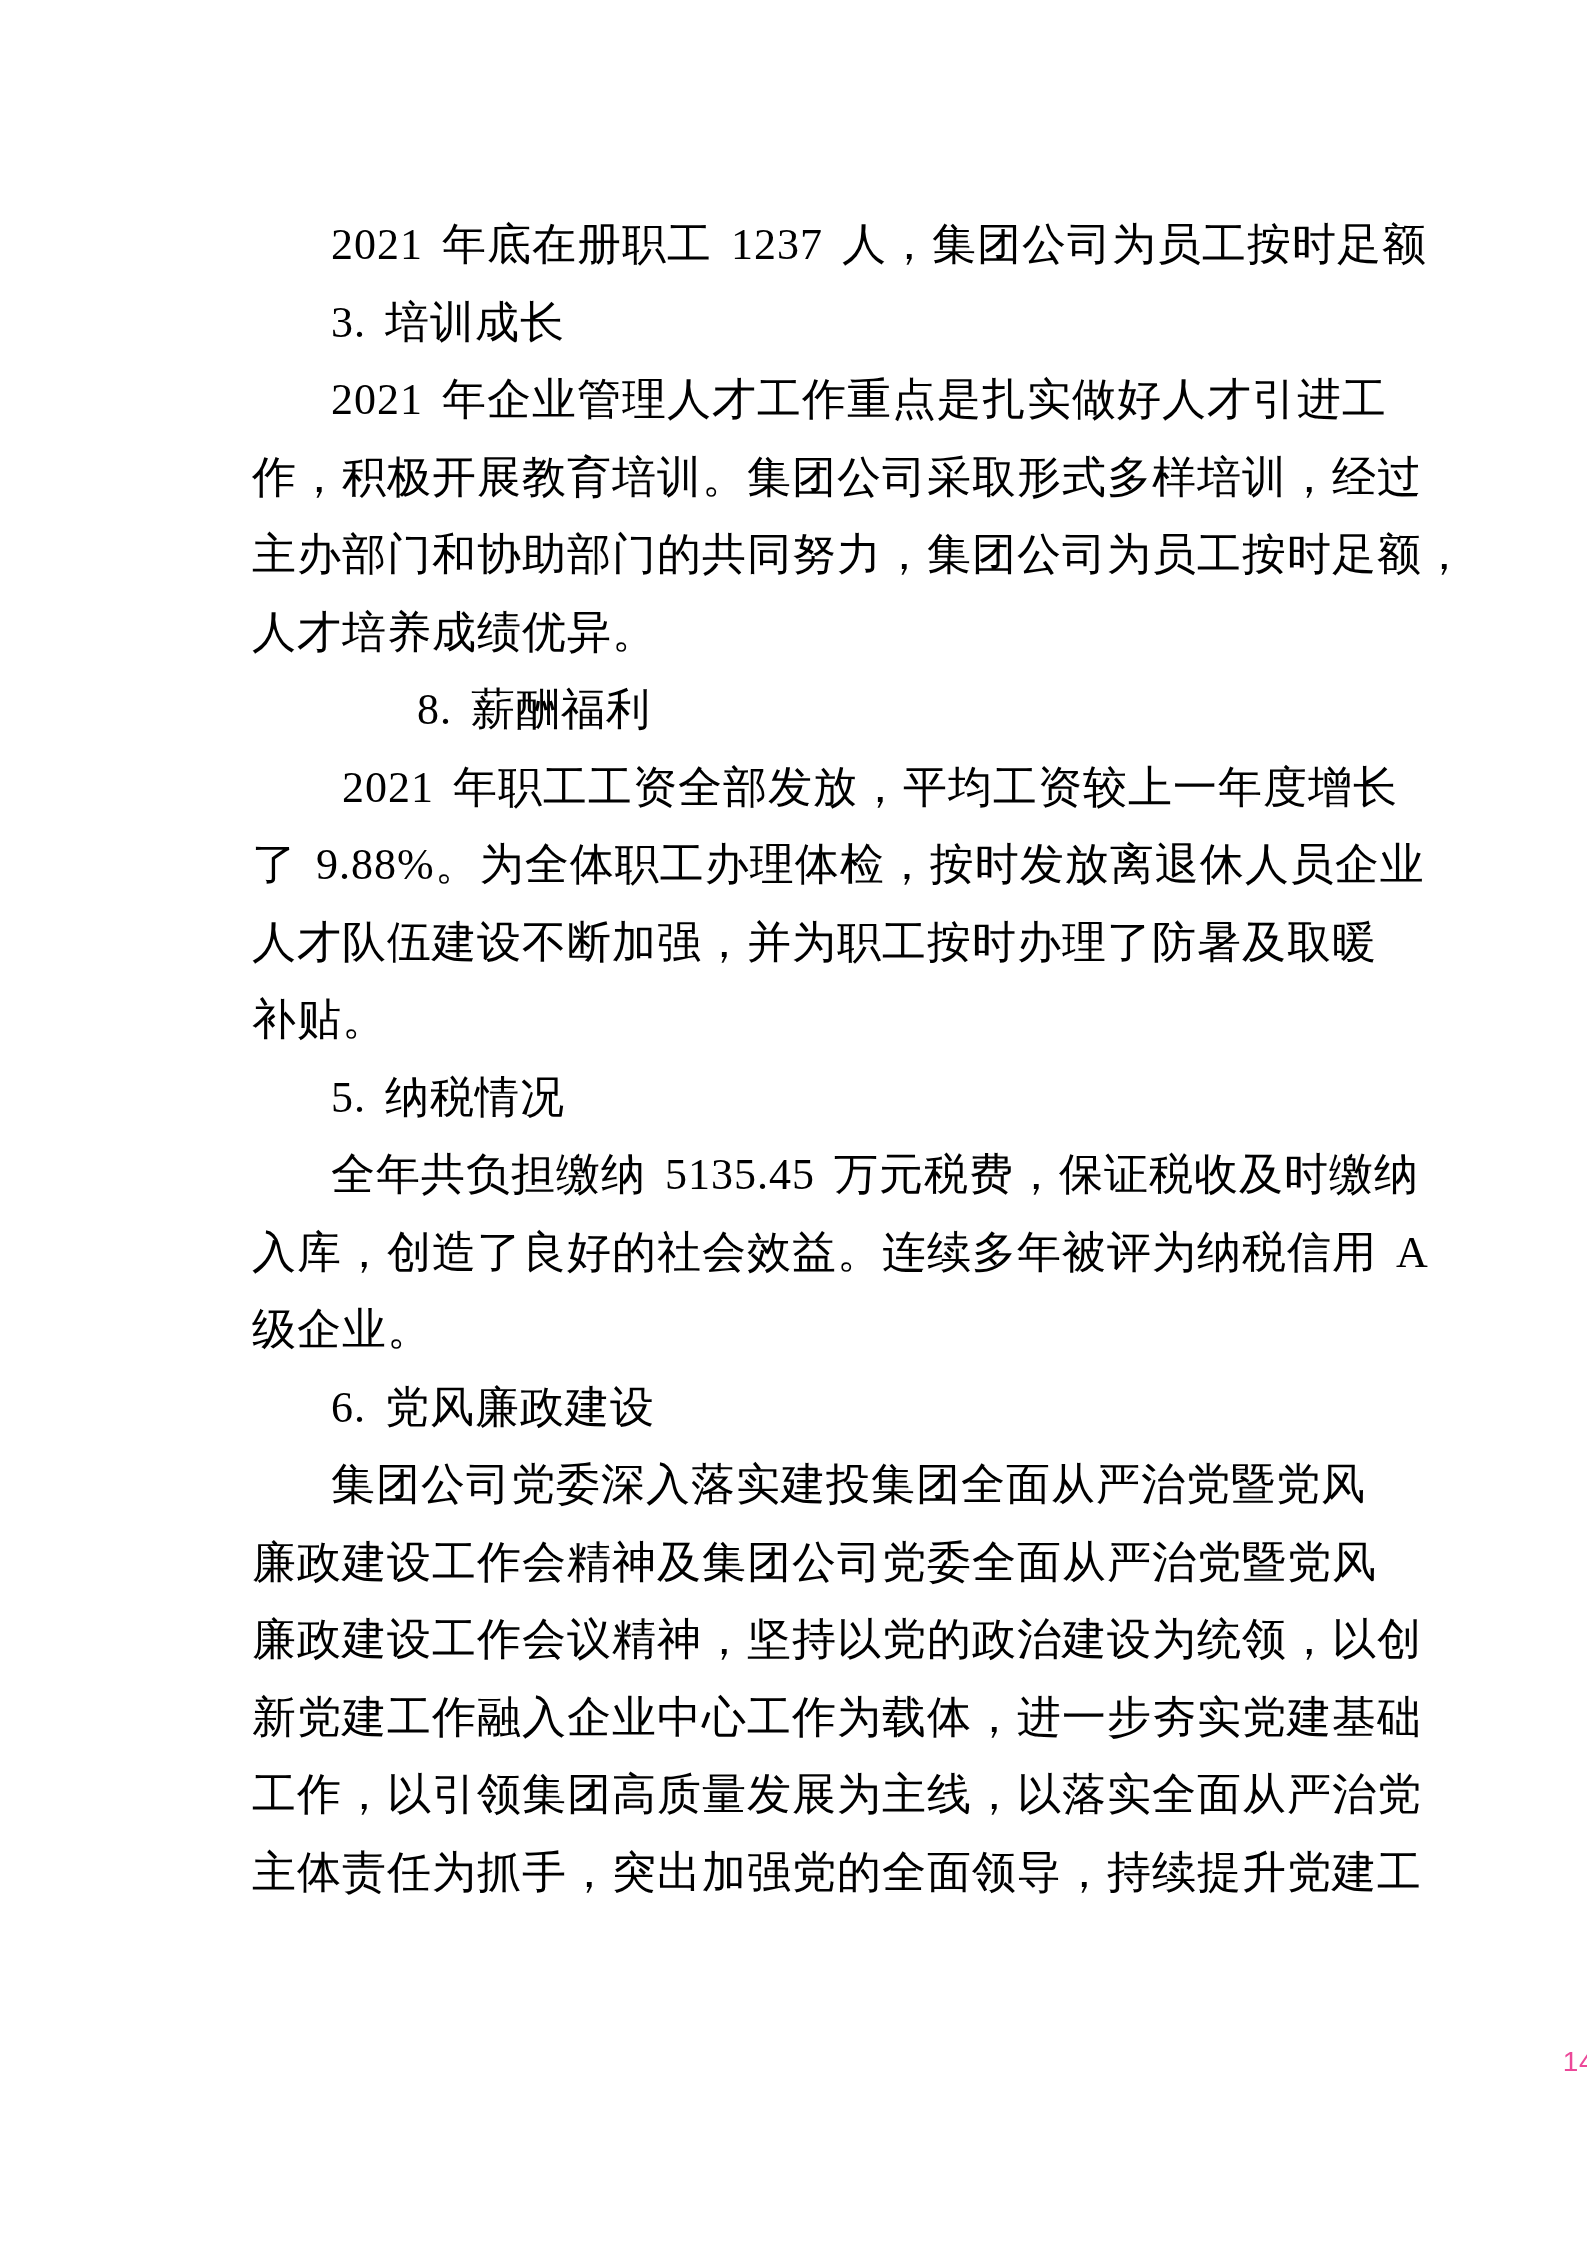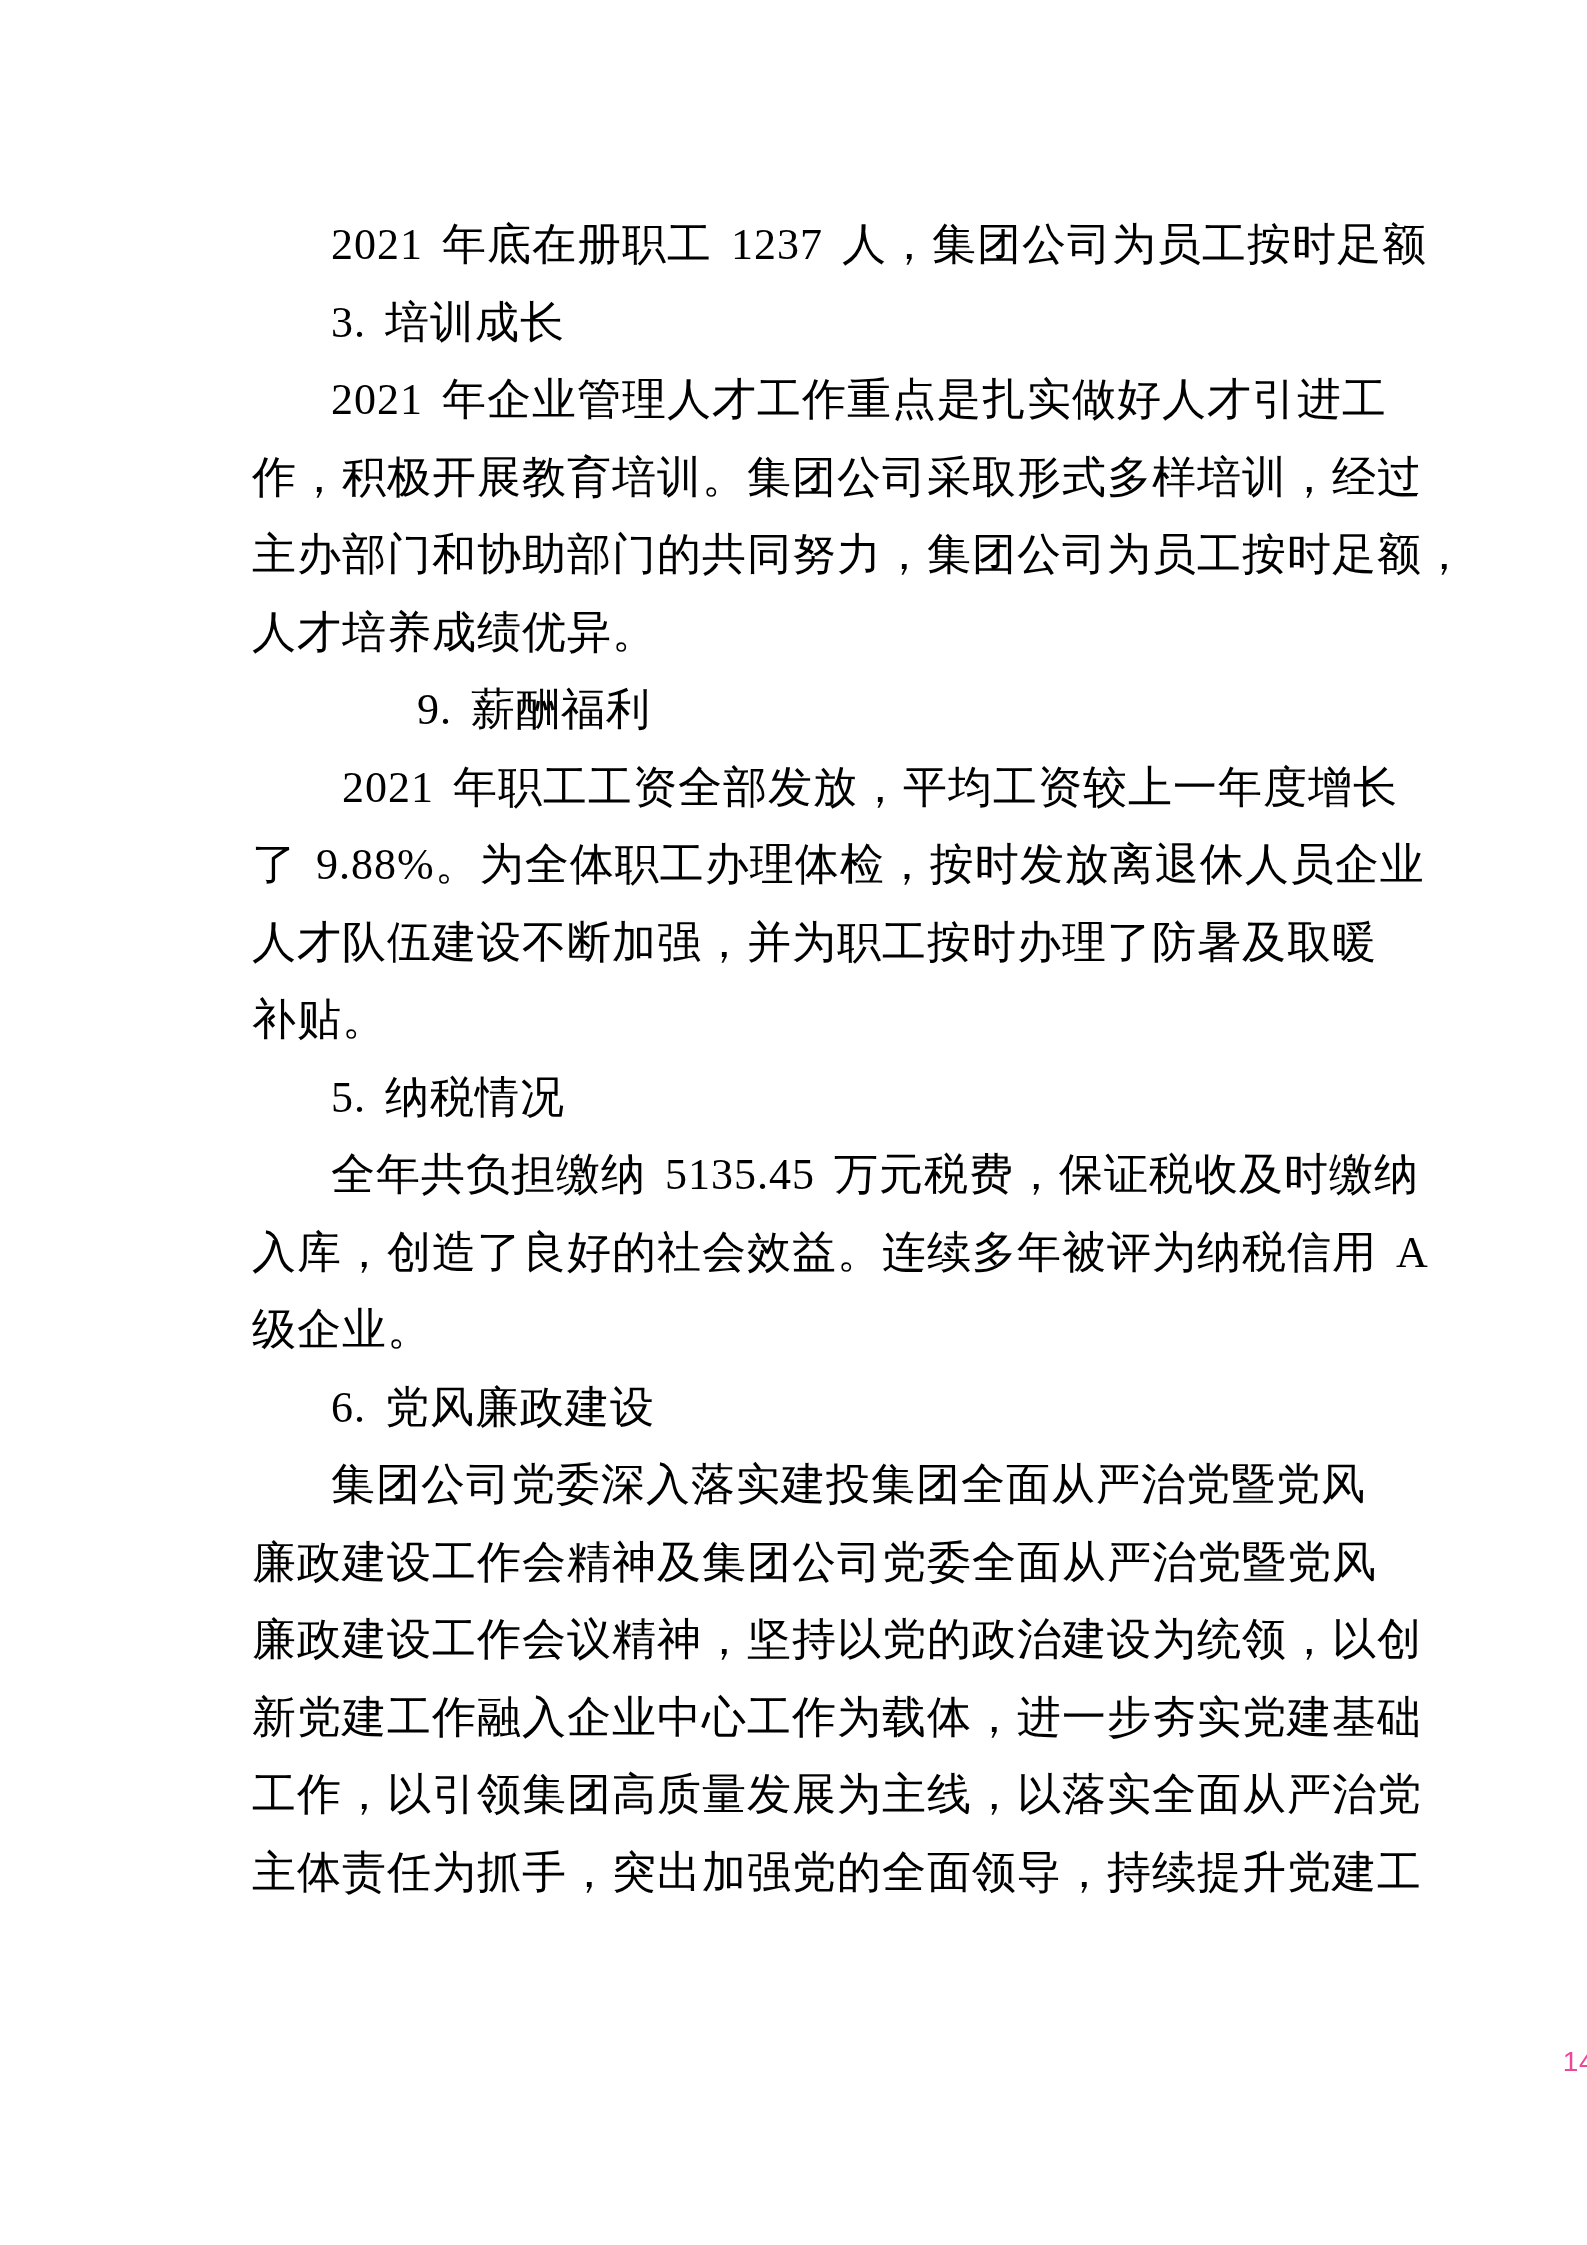--- a/index.html
+++ b/index.html
@@ -58,21 +58,21 @@
 <body>
 
 <div class="page">
   <div class="text-block">
     <div class="l ind2">2021 年底在册职工 1237 人，集团公司为员工按时足额</div>
     <div class="l ind2">3. 培训成长</div>
     <div class="l ind2">2021 年企业管理人才工作重点是扎实做好人才引进工</div>
     <div class="l">作，积极开展教育培训。集团公司采取形式多样培训，经过</div>
     <div class="l">主办部门和协助部门的共同努力，集团公司为员工按时足额，</div>
     <div class="l">人才培养成绩优异。</div>
-    <div class="l ind4">9. 薪酬福利</div>
+    <div class="l ind4">8. 薪酬福利</div>
     <div class="l ind2b">2021 年职工工资全部发放，平均工资较上一年度增长</div>
     <div class="l">了 9.88%。为全体职工办理体检，按时发放离退休人员企业</div>
     <div class="l">人才队伍建设不断加强，并为职工按时办理了防暑及取暖</div>
     <div class="l">补贴。</div>
     <div class="l ind2">5. 纳税情况</div>
     <div class="l ind2">全年共负担缴纳 5135.45 万元税费，保证税收及时缴纳</div>
     <div class="l">入库，创造了良好的社会效益。连续多年被评为纳税信用 A</div>
     <div class="l">级企业。</div>
     <div class="l ind2">6. 党风廉政建设</div>
     <div class="l ind2">集团公司党委深入落实建投集团全面从严治党暨党风</div>

